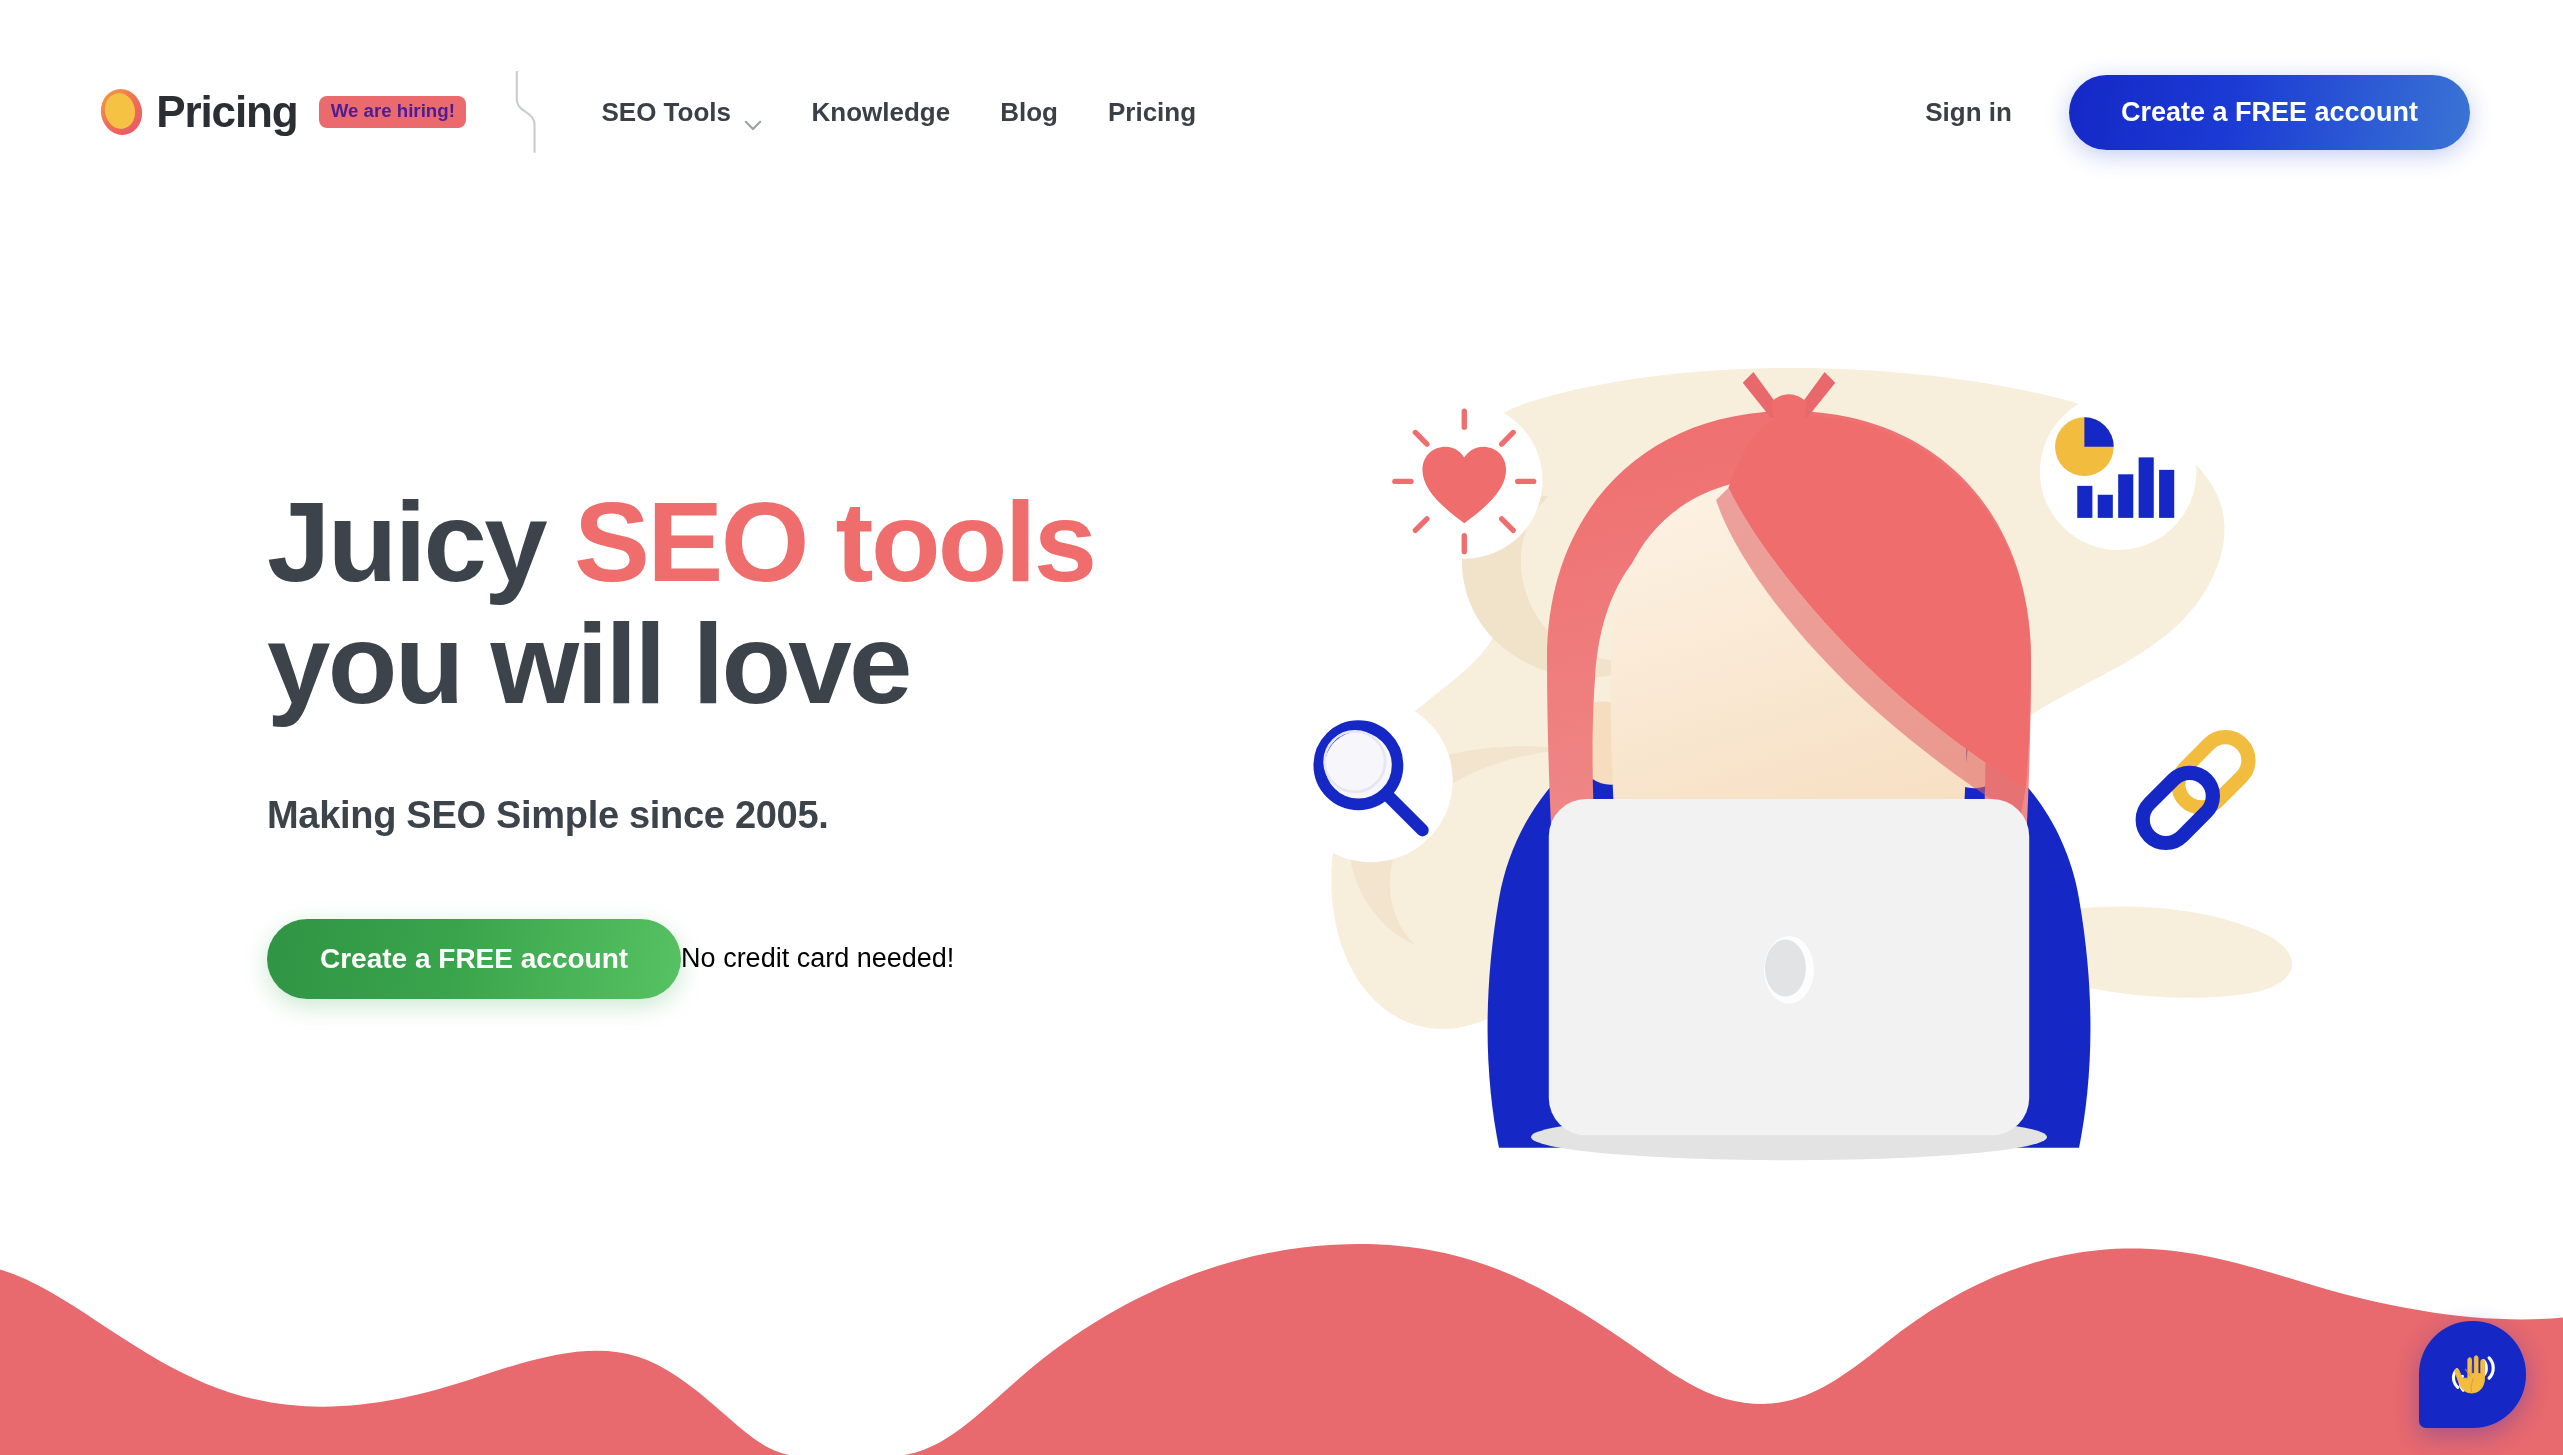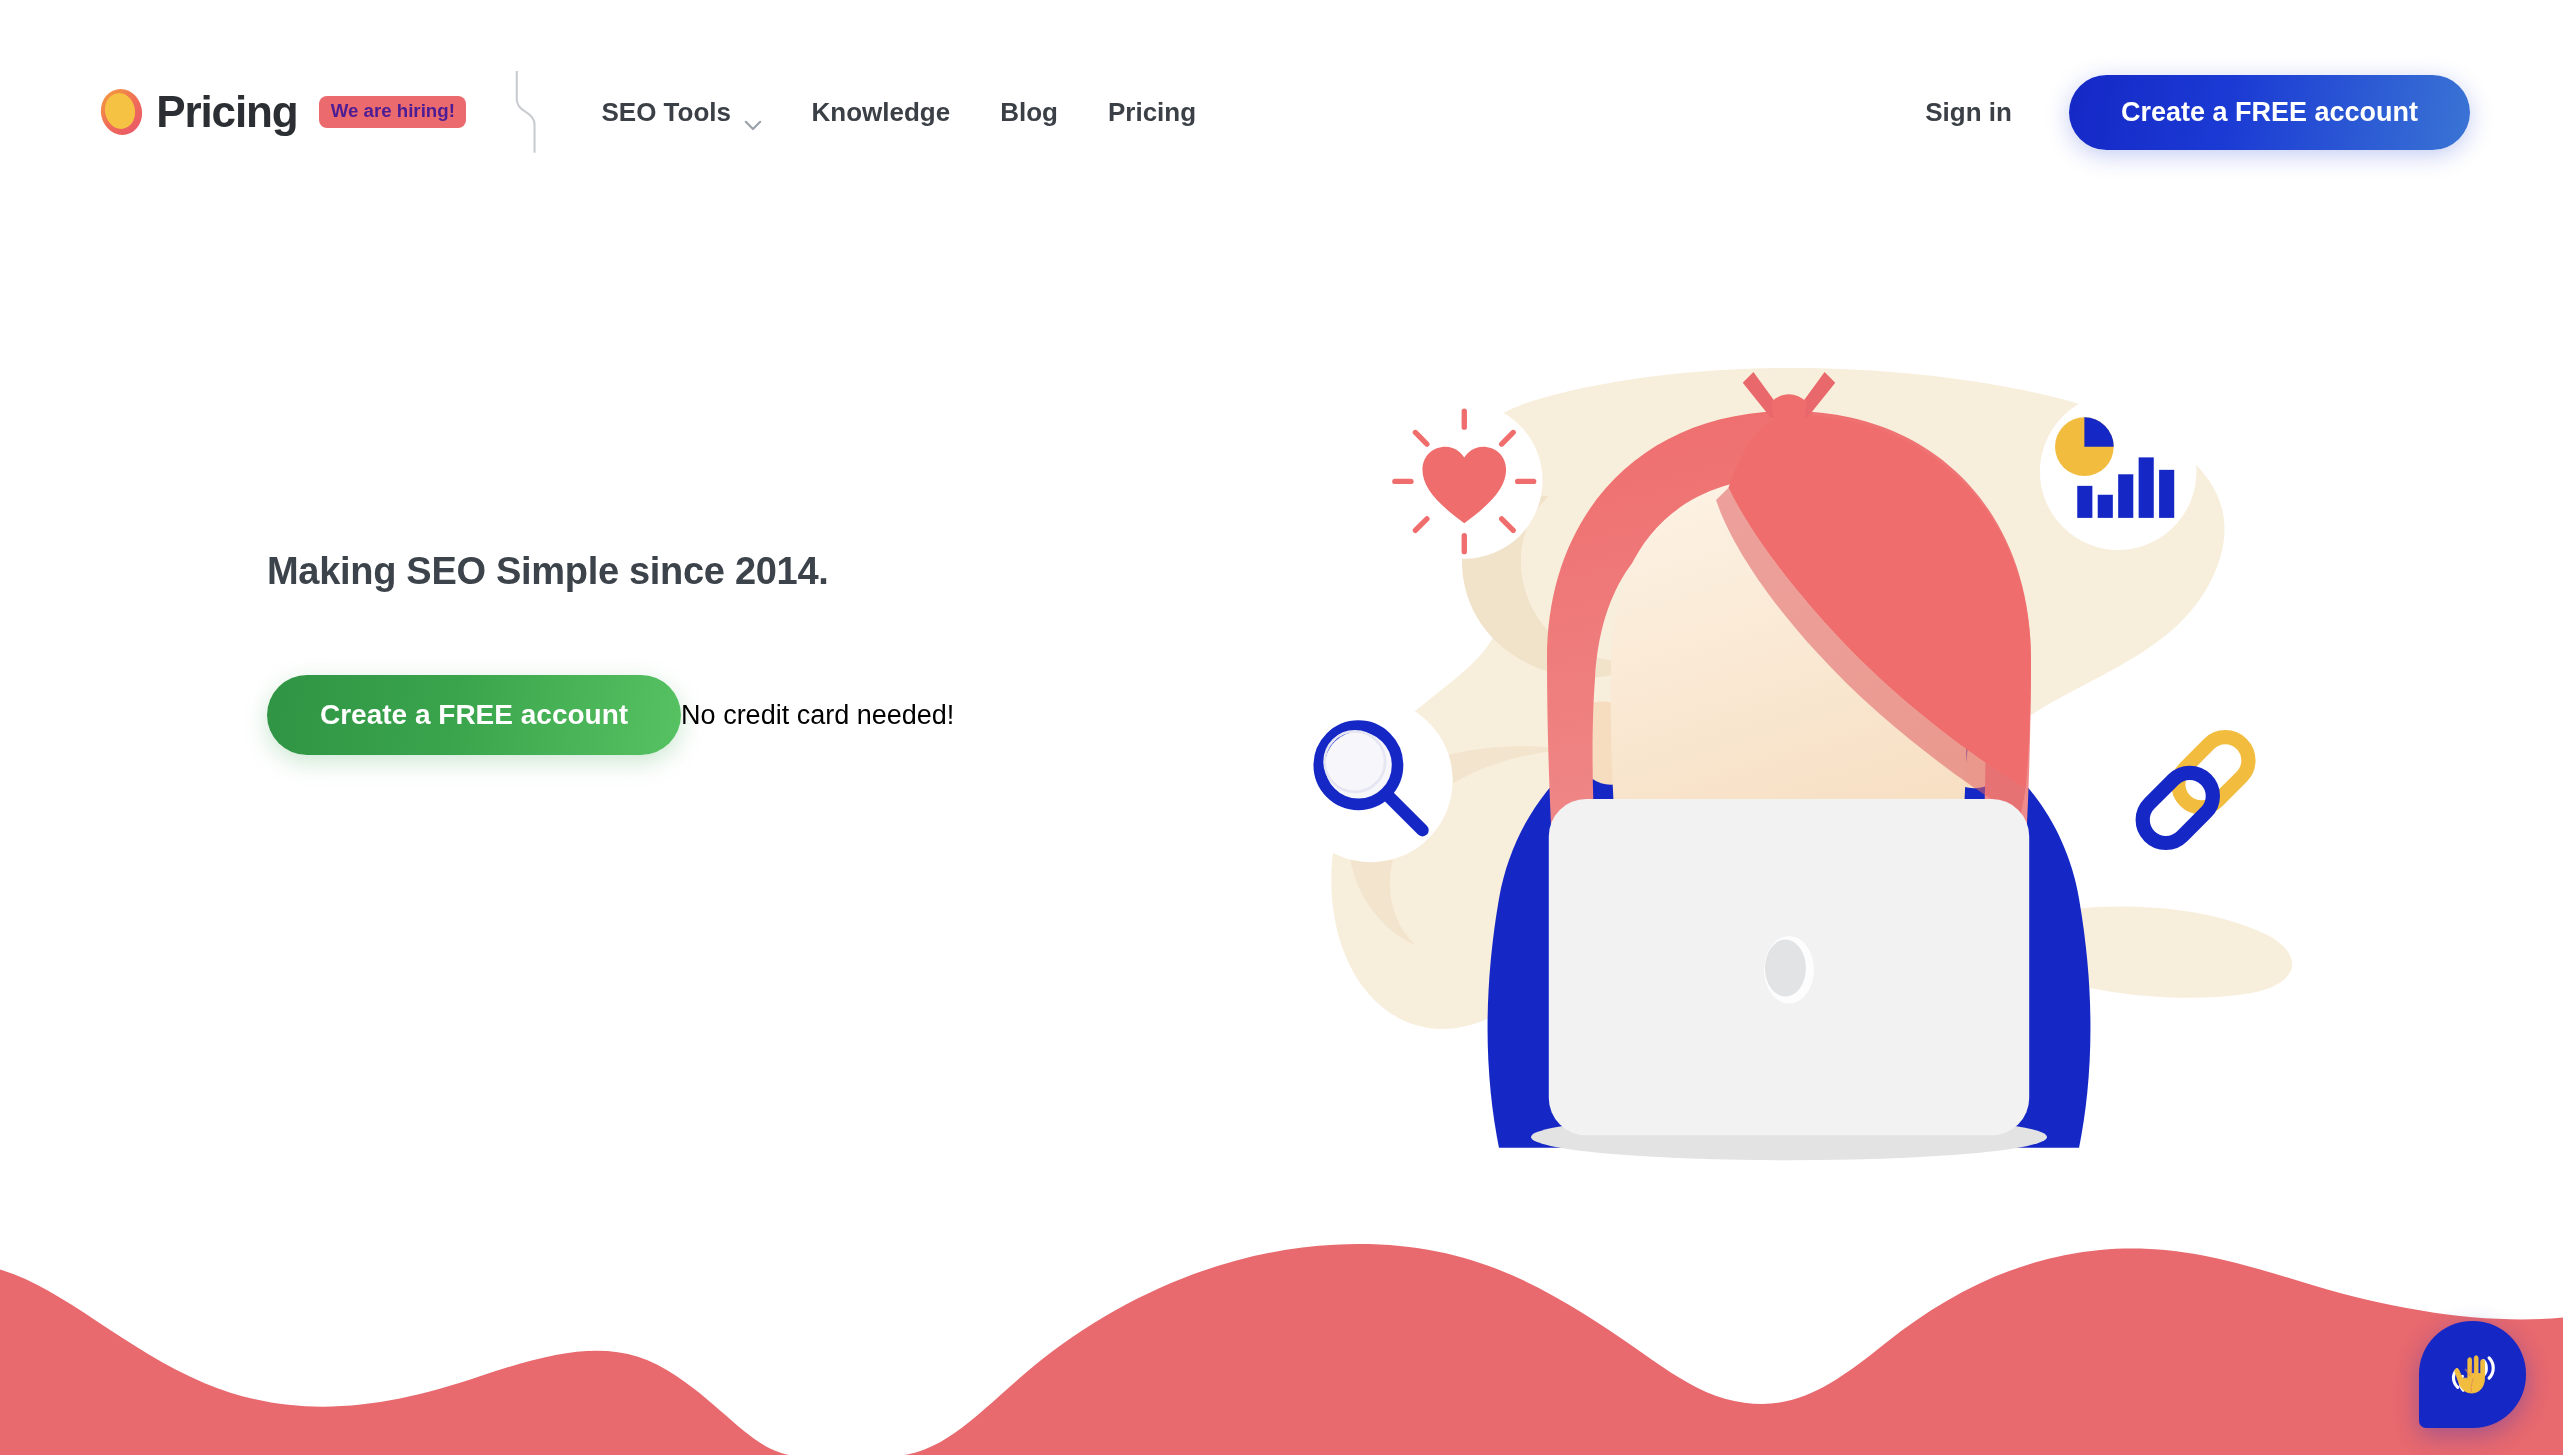--- a/index.html
+++ b/index.html
@@ -156,22 +156,26 @@
       </nav>
     </div>
 
     <div id="header-right">
       <a id="signin-link" href="#" style="text-decoration:none;">Sign in</a>
       <button id="header-cta">Create a FREE account</button>
     </div>
   </header>
 
   <section id="hero-copy">
-
-    <p id="hero-sub">Making SEO Simple since 2014.</p>
+    <h1 id="hero-title">
+      <span>Juicy </span><span class="accent">SEO tools</span><br>
+      <span>you will love</span>
+    </h1>
+
+    <p id="hero-sub">Making SEO Simple since 2005.</p>
 
     <div id="hero-actions">
       <button id="hero-cta">Create a FREE account</button>
       <span id="no-credit-note">No credit card needed!</span>
     </div>
   </section>
 
   <div id="illustration">
     <svg viewBox="0 0 1160 980" xmlns="http://www.w3.org/2000/svg">
       <defs>

